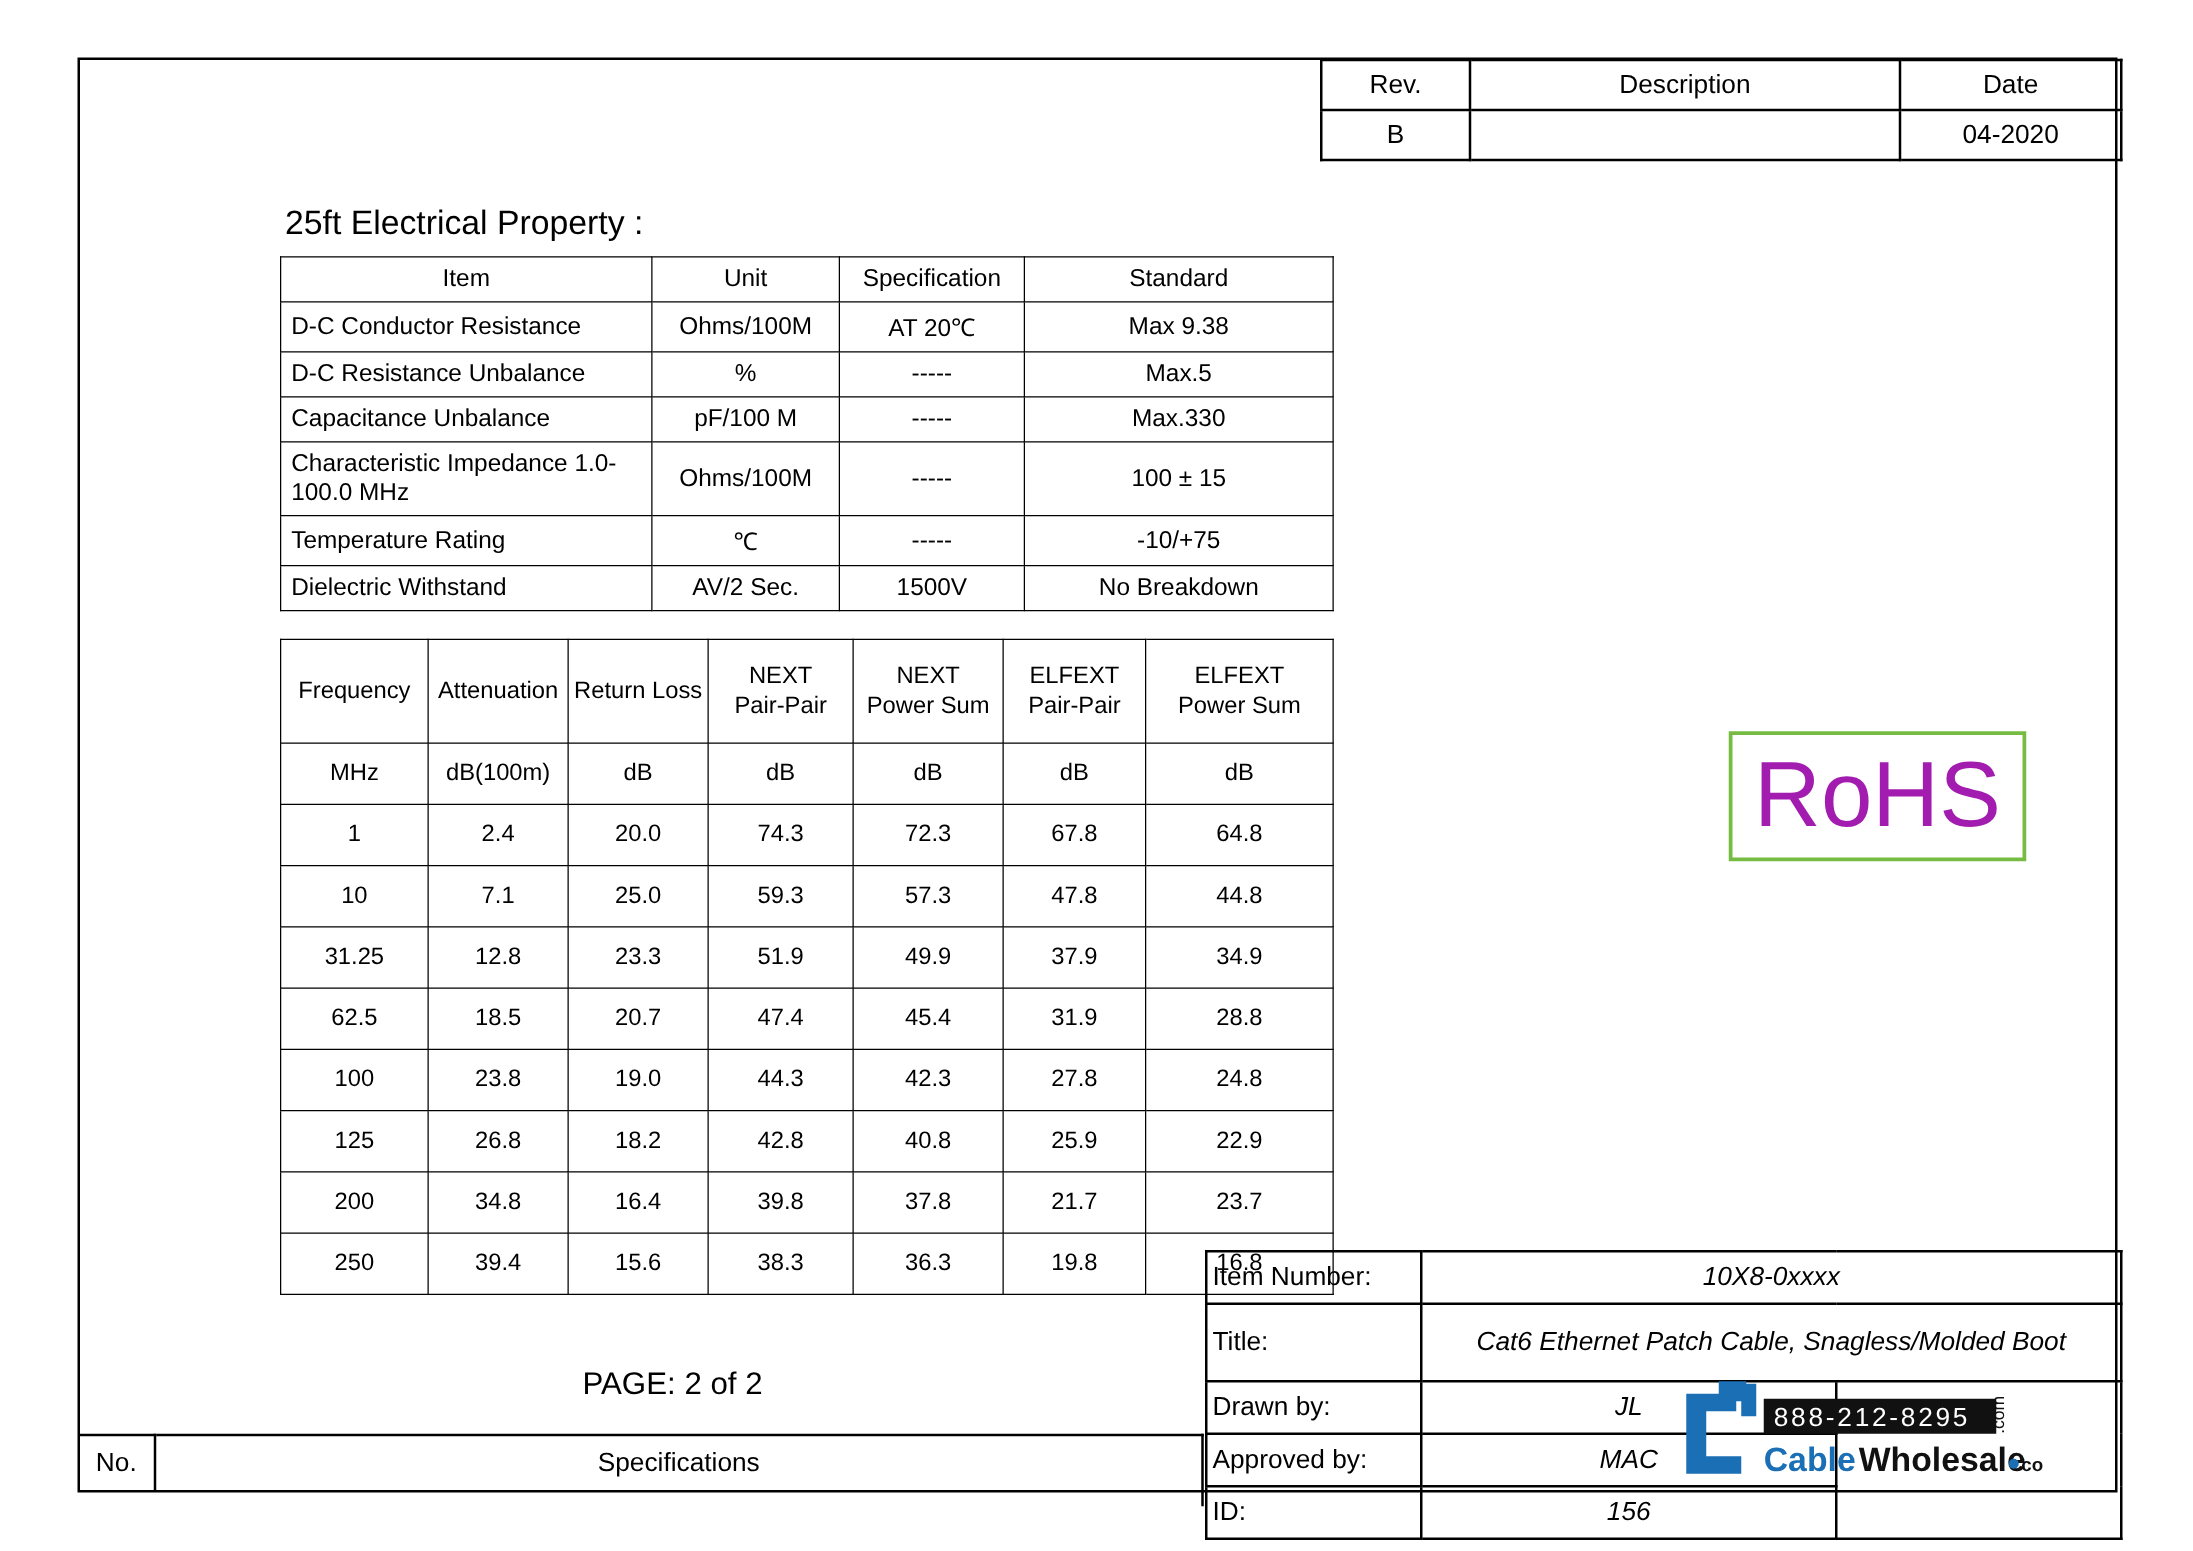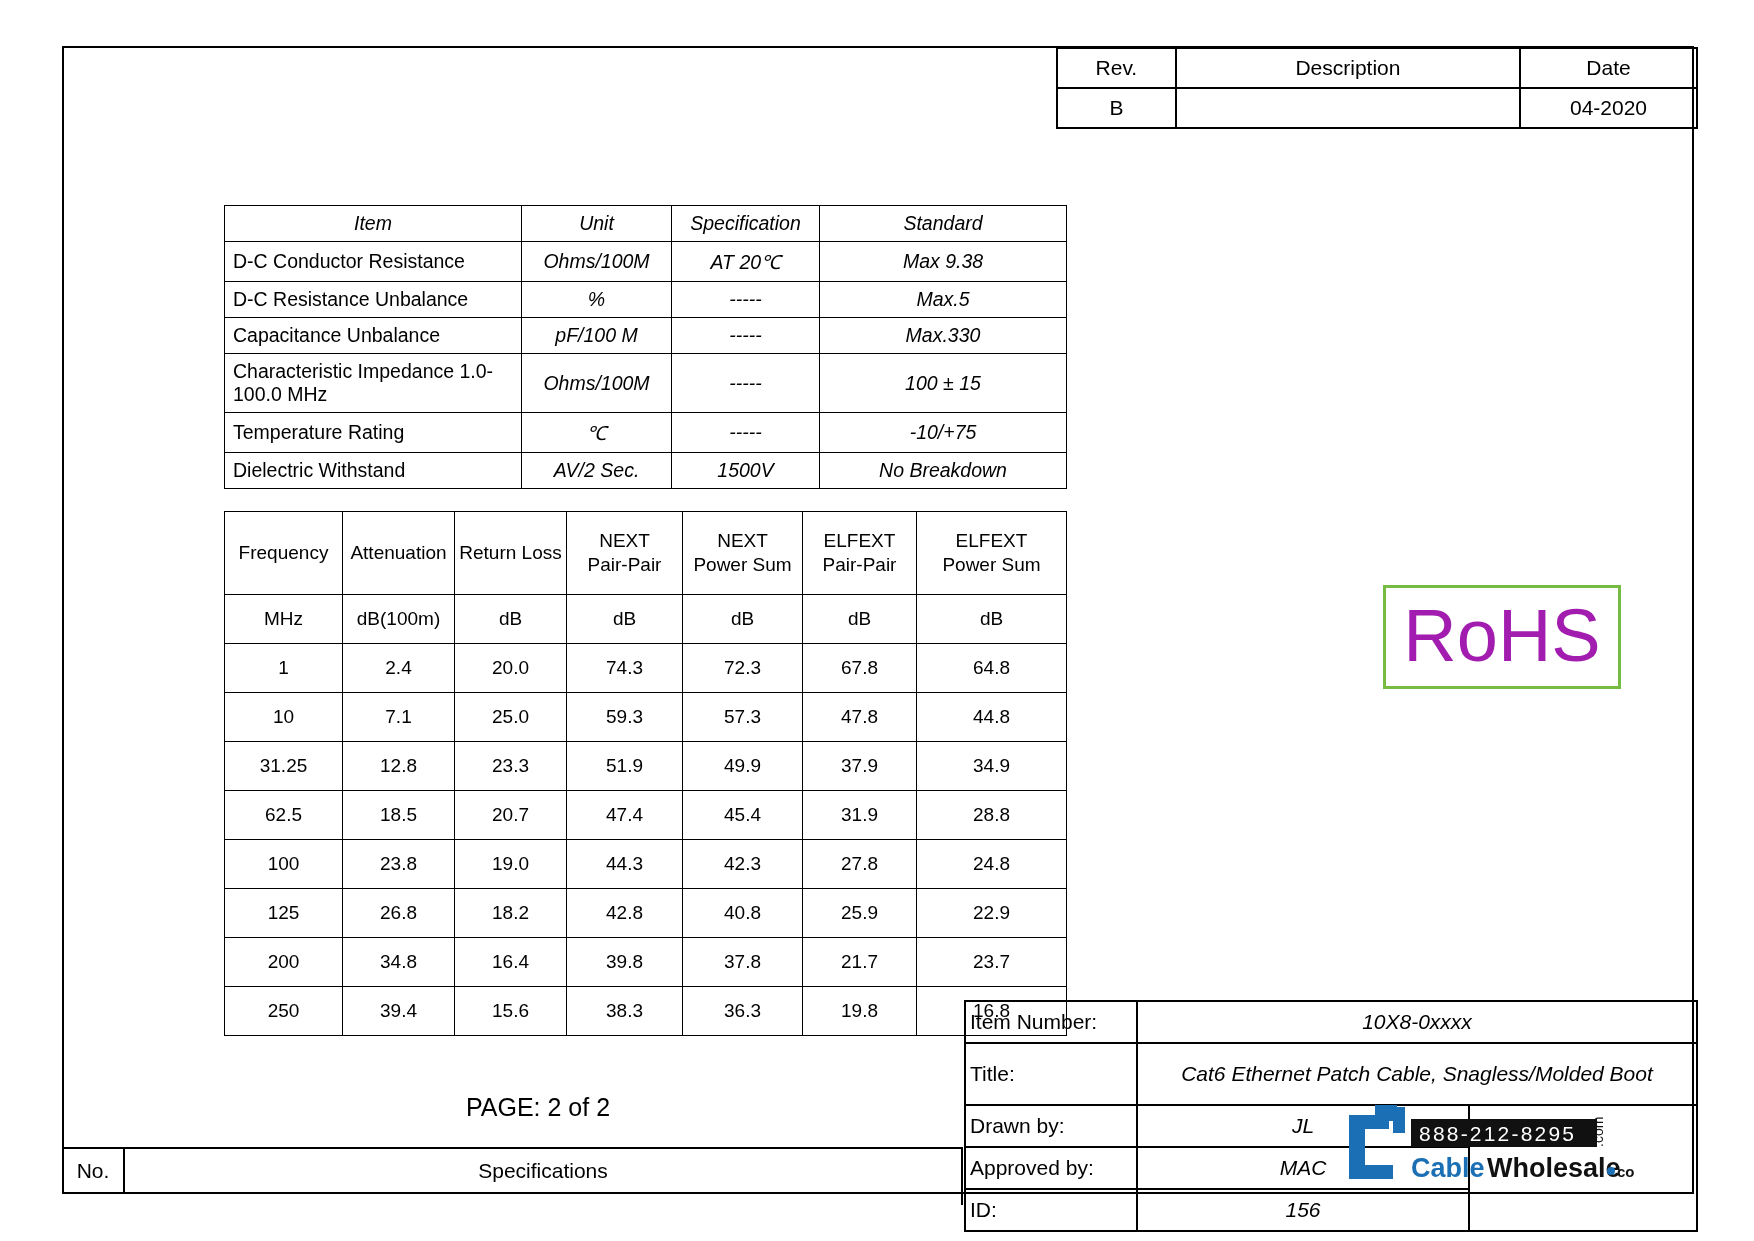--- a/index.html
+++ b/index.html
@@ -61,21 +61,21 @@
     width: 842px;
     border-collapse: collapse;
     table-layout: fixed;
   }
   .prop-table td {
     border: 1.5px solid #000;
     font-size: 19.5px;
     padding: 6px 8px;
     vertical-align: middle;
   }
-  .prop-table .c { text-align: center; font-style: italic; }
+  .prop-table .c { text-align: center; }
   .prop-table .l { text-align: left; }
   .pw1 { width: 297px; }
   .pw2 { width: 150px; }
   .pw3 { width: 148px; }
   .pw4 { width: 247px; }
 
   
   .freq-table {
     position: absolute;
     left: 160px;
@@ -200,20 +200,21 @@
       <th class="rev-col-date">Date</th>
     </tr>
     <tr>
       <td>B</td>
       <td></td>
       <td>04-2020</td>
     </tr>
   </tbody>
     </table>
 
+  <div class="section-title">25ft Electrical Property :</div>
 
   <table class="prop-table">
     <colgroup>
       <col class="pw1">
         <col class="pw2">
         <col class="pw3">
         <col class="pw4">
     </colgroup>
     <tbody>
         <tr>

